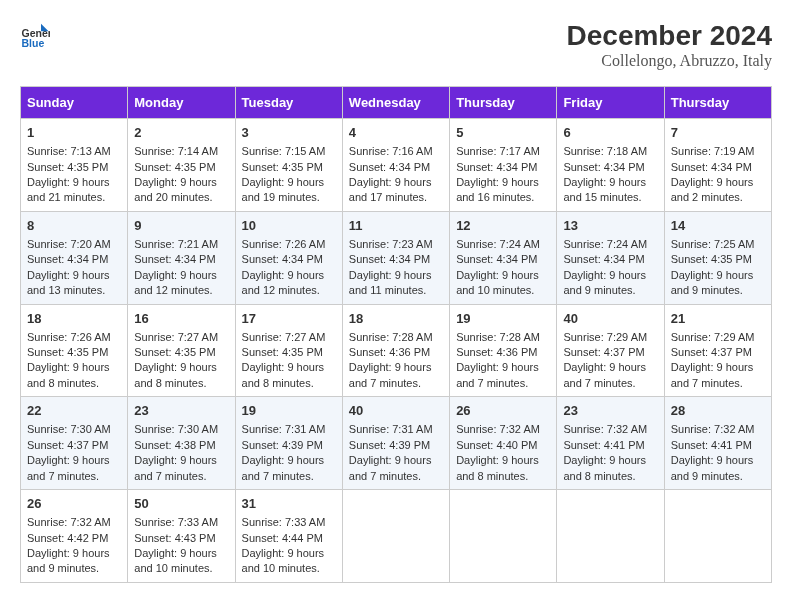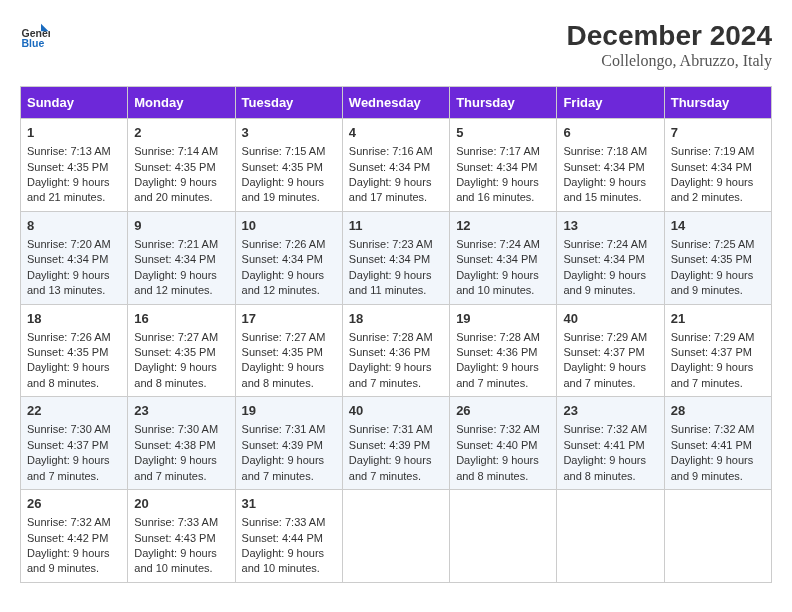--- a/index.html
+++ b/index.html
@@ -281,21 +281,21 @@
       </td>
       </tr>
       <tr>
         <td>
         <span class="day-number">26</span>
         <span>Sunrise: 7:32 AM</span><br>
         <span>Sunset: 4:42 PM</span><br>
         <span>Daylight: 9 hours and 9 minutes.</span>
       </td>
         <td>
-        <span class="day-number">20</span>
+        <span class="day-number">50</span>
         <span>Sunrise: 7:33 AM</span><br>
         <span>Sunset: 4:43 PM</span><br>
         <span>Daylight: 9 hours and 10 minutes.</span>
       </td>
         <td>
         <span class="day-number">31</span>
         <span>Sunrise: 7:33 AM</span><br>
         <span>Sunset: 4:44 PM</span><br>
         <span>Daylight: 9 hours and 10 minutes.</span>
       </td>

